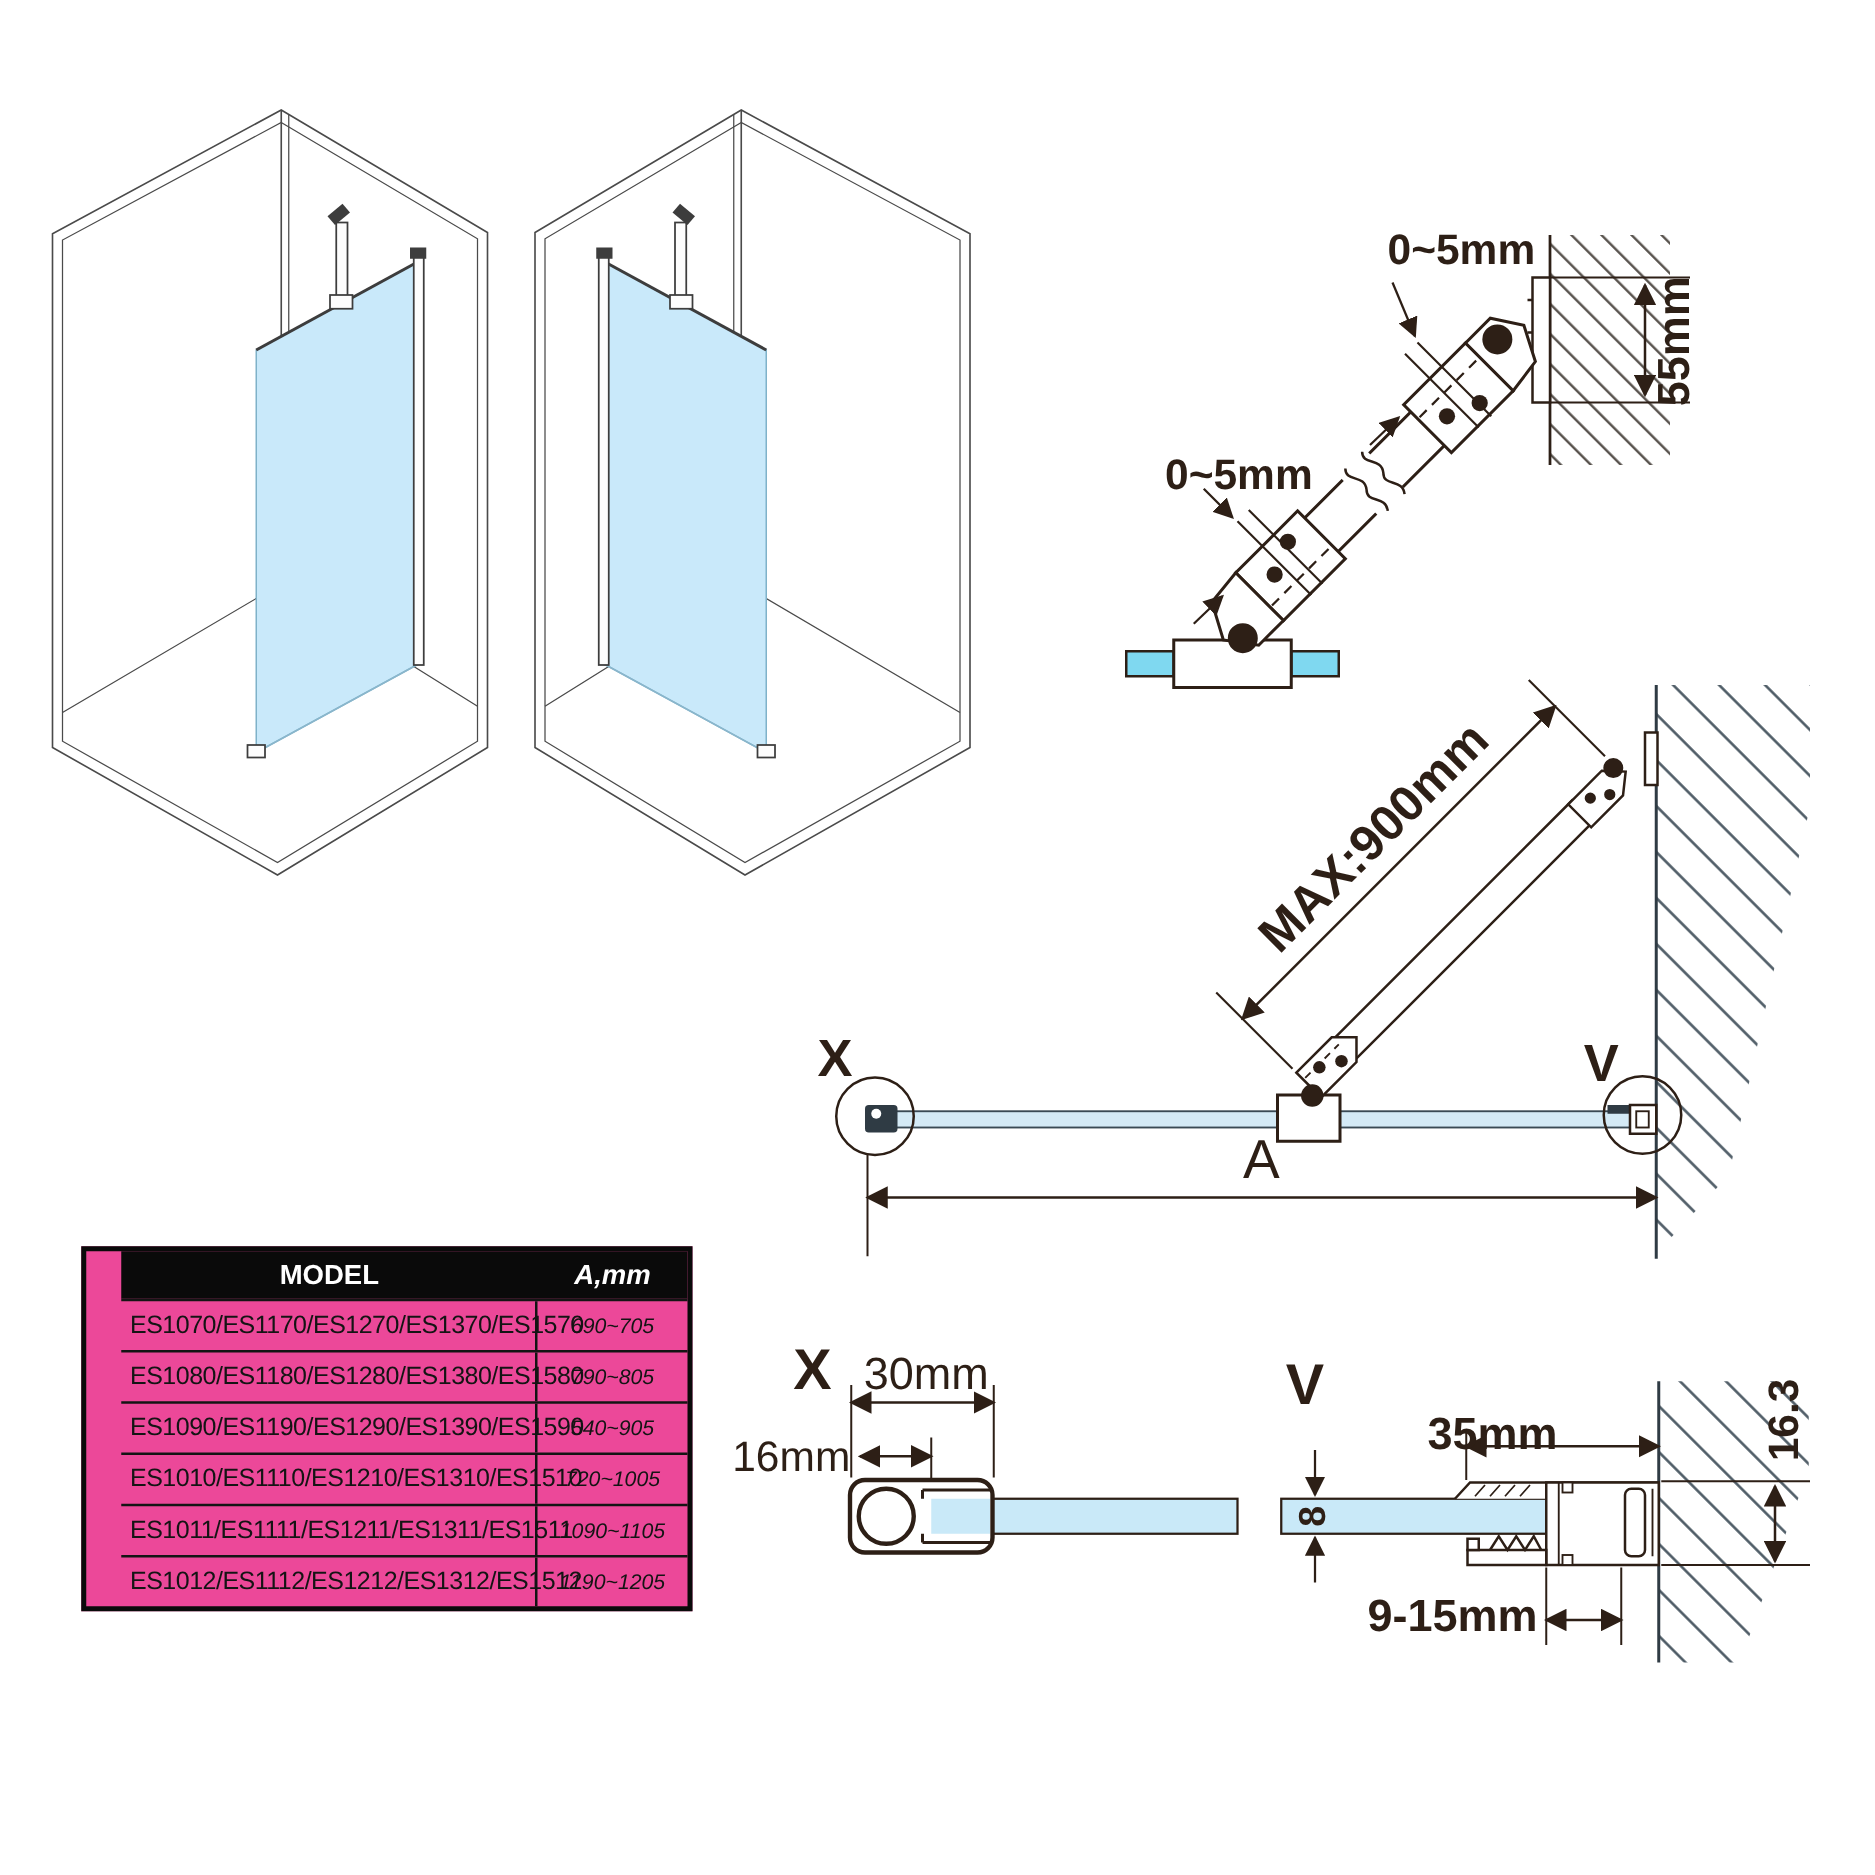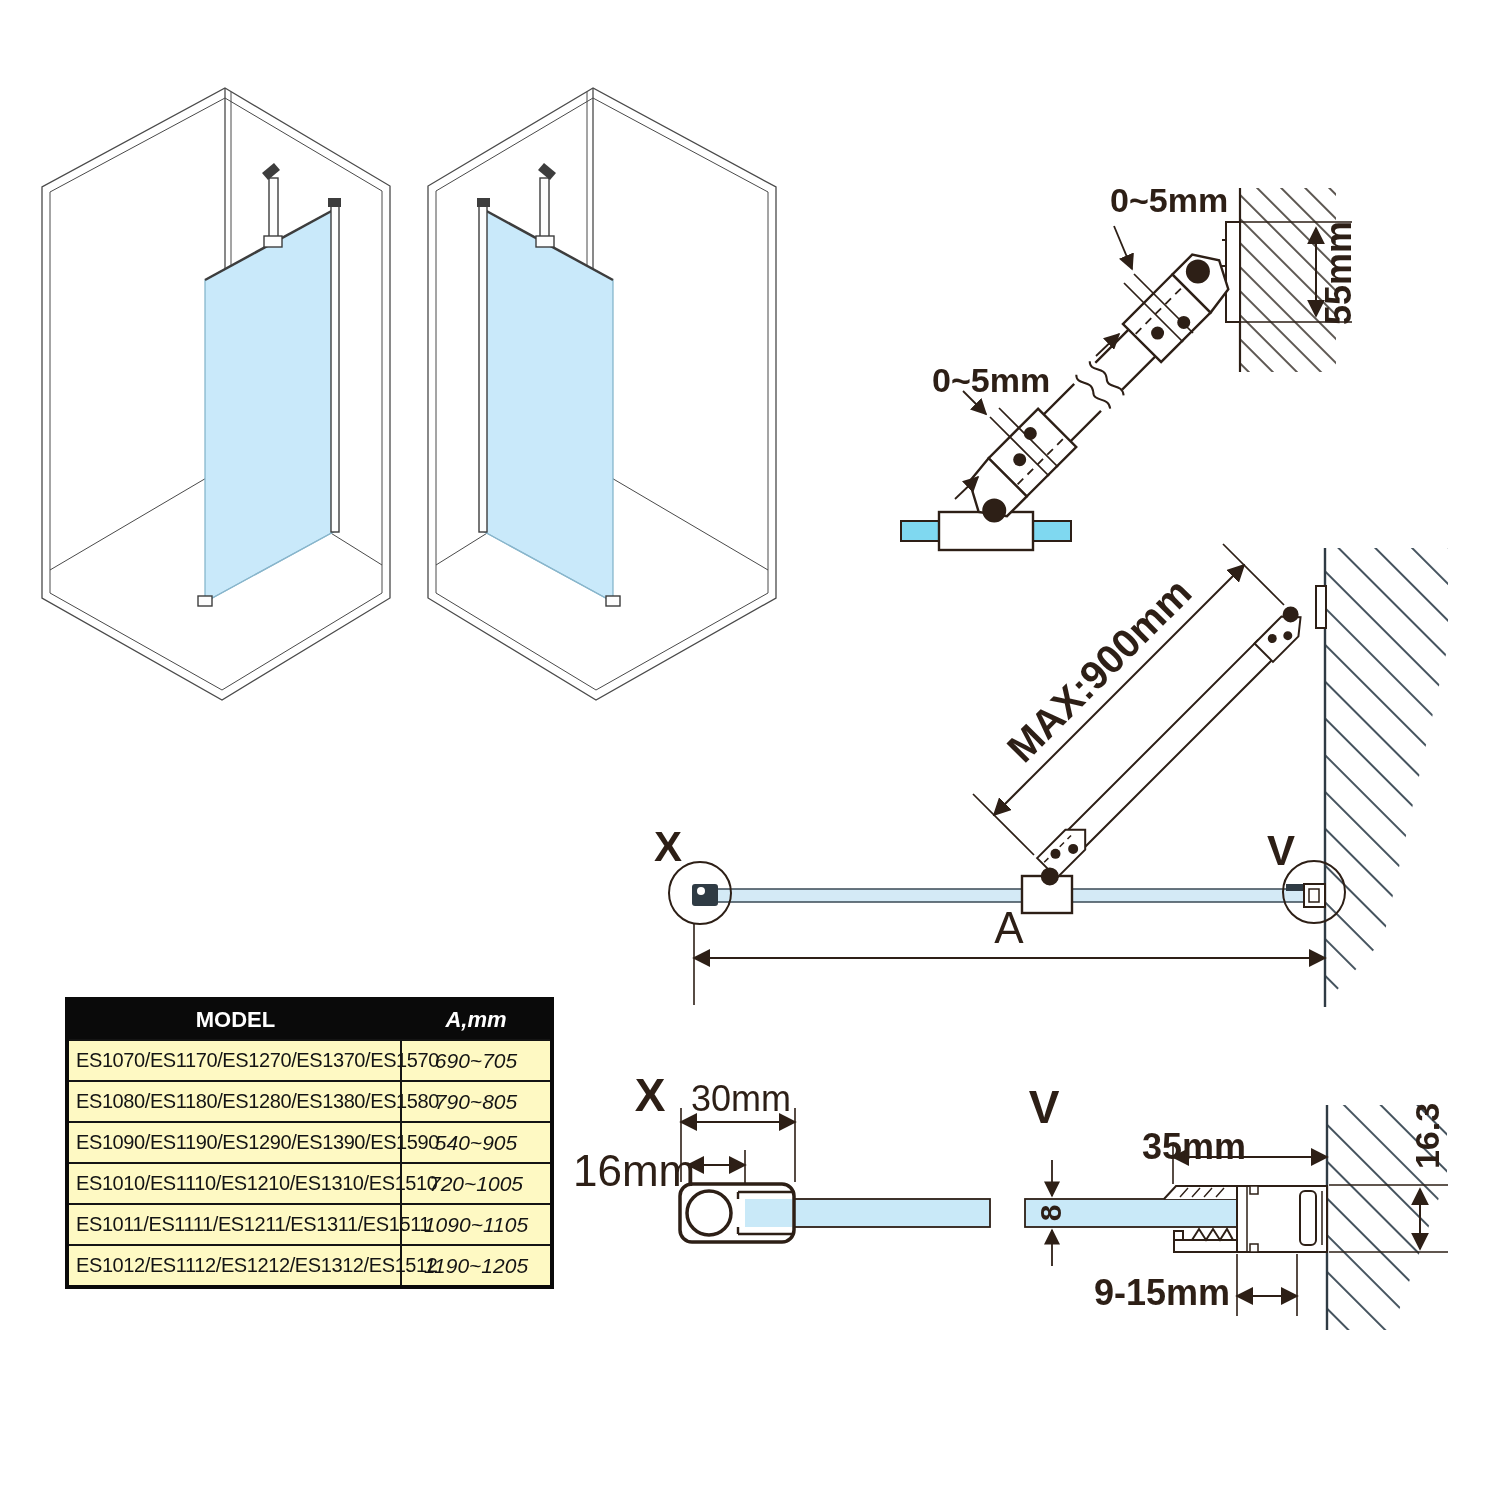--- a/index.html
+++ b/index.html
@@ -5,30 +5,30 @@
   html,body { margin:0; padding:0; background:#ffffff; }
   .stage { position:relative; width:1500px; height:1496px; background:#fff; overflow:hidden;
            font-family:"Liberation Sans", sans-serif; }
   svg.art { position:absolute; left:0; top:0; }
   .lbl { position:absolute; color:#2d1f16; text-align:center; white-space:nowrap; line-height:1;
          font-family:"Liberation Sans", sans-serif; }
   .b { font-weight:bold; }
   .rot90 { transform:rotate(-90deg); transform-origin:center center; }
   .rot45 { transform:rotate(-45deg); transform-origin:center center; }
   
-  .size-table { position:absolute; left:65px; top:997px; width:489px; background:#fef9c3;
-                border:4px solid #0a0a0a; box-sizing:border-box; }
+  .size-table { position:absolute; left:65px; top:997px; width:489px; background:#ec4899;
+                border:4px solid #0a0a0a; box-sizing:border-box;padding-left:28px; }
   .st-head { display:flex; background:#0a0a0a; color:#fff; height:38px; align-items:center;
              font-weight:bold; font-size:22px; }
   .st-row  { display:flex; height:39px; border-top:2px solid #141414; font-size:20px; color:#141414; }
   .st-c1 { width:333px; box-sizing:border-box; display:flex; align-items:center; }
   .st-c2 { flex:1; display:flex; align-items:center; justify-content:center;font-style:italic; }
   .st-head .st-c1 { justify-content:center; }
   .st-row  .st-c1 { padding-left:7px; border-right:2px solid #141414; letter-spacing:-0.4px; }
-  .st-row  .st-c2 { font-size:21px; }
+  .st-row  .st-c2 { font-size:17px; }
 </style>
 </head>
 <body>
 
 <div class="stage">
 
 <svg class="art" width="1500" height="1500" viewBox="0 0 1500 1500">
   <defs>
     <marker id="ah" viewBox="0 0 10 10" refX="9" refY="5" markerWidth="9" markerHeight="9" orient="auto-start-reverse">
           <path d="M0,0 L10,5 L0,10 Z" fill="#2d1f16"></path>
@@ -190,21 +190,21 @@
 <div class="lbl b" style="left:932px; top:363px; width:116px; font-size:34px;">0~5mm</div>
 <div class="lbl b rot90" style="left:1285px; top:254px; width:110px; height:38px; font-size:36px;">55mm</div>
 
 <div class="lbl b rot45" style="left:959px; top:650px; width:280px; height:40px; font-size:40px;">MAX:900mm</div>
 <div class="lbl b" style="left:648px; top:826px; width:40px; font-size:42px;">X</div>
 <div class="lbl b" style="left:1261px; top:830px; width:40px; font-size:42px;">V</div>
 <div class="lbl" style="left:989px; top:906px; width:40px; font-size:44px;">A</div>
 
 <div class="lbl b" style="left:626px; top:1072px; width:48px; font-size:46px;">X</div>
 <div class="lbl" style="left:681px; top:1081px; width:120px; font-size:36px;">30mm</div>
-<div class="lbl" style="left:573px; top:1149px; width:120px; font-size:44px;">16mm</div>
+<div class="lbl" style="left:573px; top:1149px; width:120px; font-size:34px;">16mm</div>
 
 <div class="lbl b" style="left:1020px; top:1084px; width:48px; font-size:46px;">V</div>
 <div class="lbl b" style="left:1134px; top:1113px; width:120px; font-size:36px;margin-top:16px;">35mm</div>
 <div class="lbl b rot90" style="left:1031px; top:1198px; width:40px; height:30px; font-size:30px;">8</div>
 <div class="lbl b rot90" style="left:1383px; top:1118px; width:90px; height:36px; font-size:34px;">16.3</div>
 <div class="lbl b" style="left:1092px; top:1275px; width:140px; font-size:36px;">9-15mm</div>
 
 <div class="size-table">
   <div class="st-head">
     <div class="st-c1">MODEL</div>

